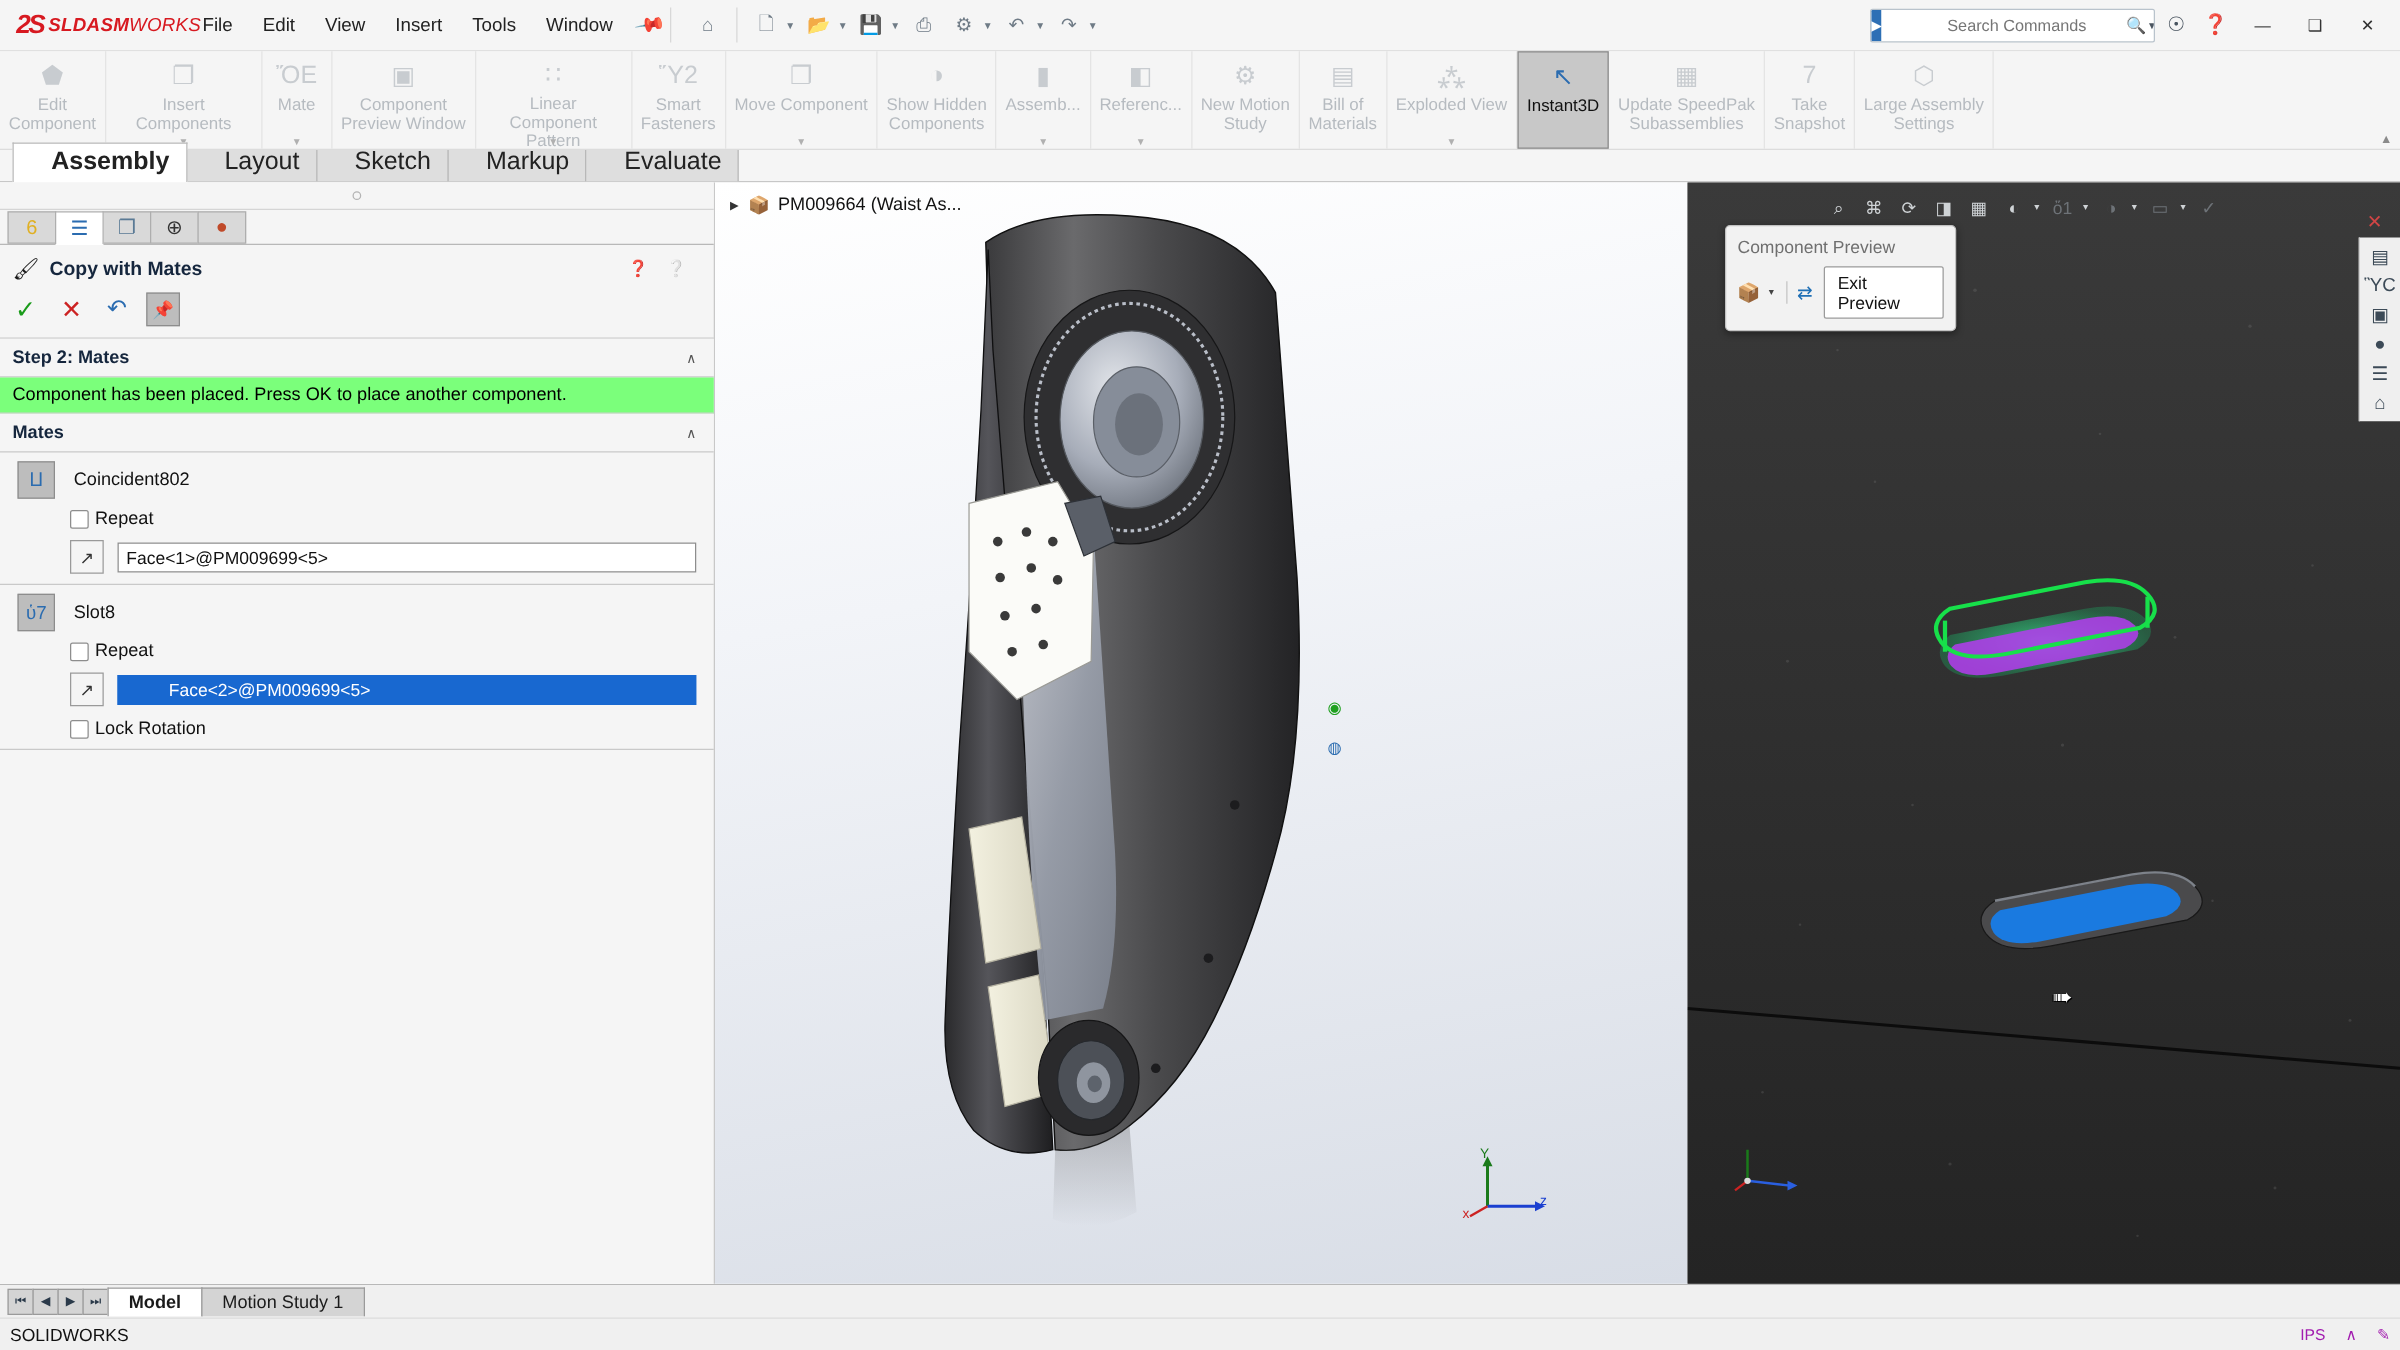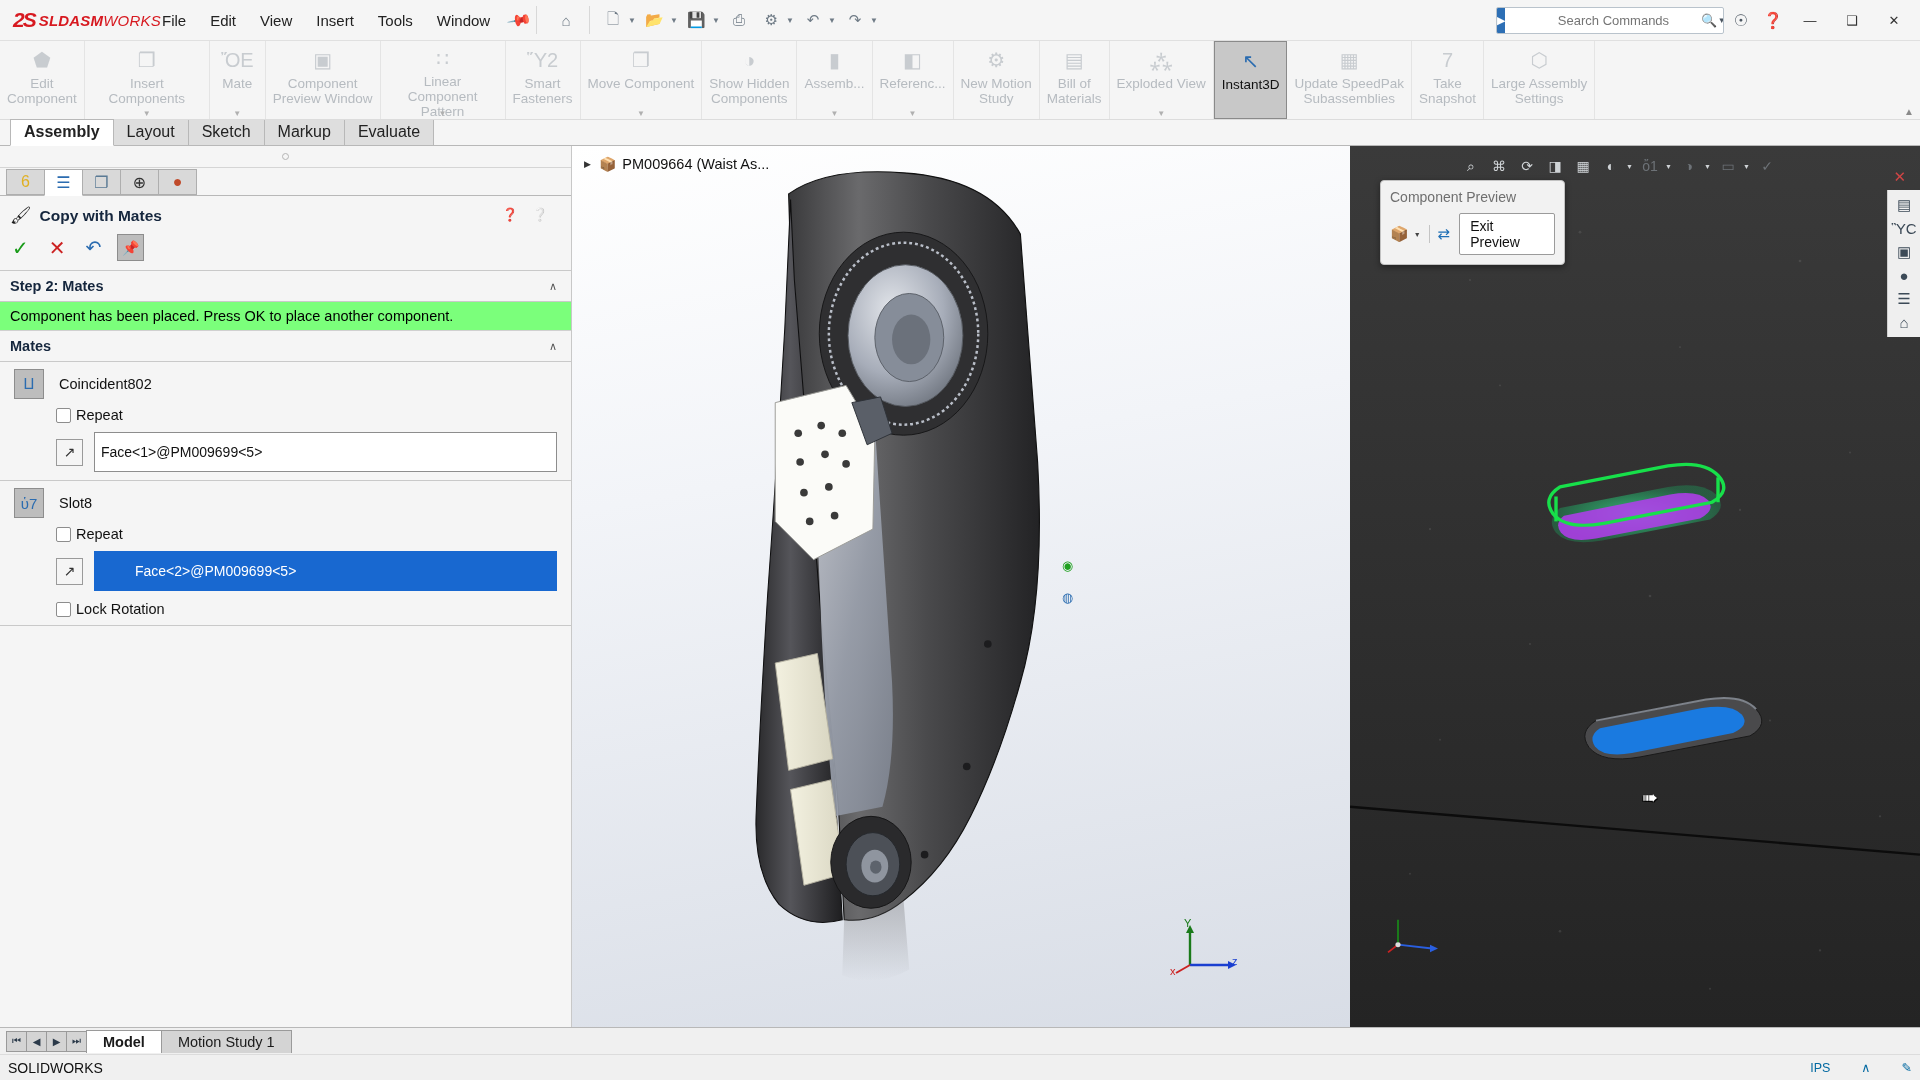--- a/index.html
+++ b/index.html
@@ -55,21 +55,21 @@
              max-width:110px;}
   .rb.active { background:#c8c8c8; border:1px solid #8a8a8a; }
   .rb.active .gly { color:#2b6cb0; }
   .rb.active .lbl { color:#111; }
   .rb .dcar { font-size:8px; color:#b0b0b0; position:absolute; bottom:1px;}
   .ribbon-collapse { position:absolute; right:6px; bottom:2px; font-size:10px; color:#8a8a8a;}
 
   
   .tabsrow { height:26px; background:#f5f5f5; display:flex; align-items:flex-end;
              border-bottom:1px solid #b8b8b8; flex:0 0 26px; padding-left:10px;}
-  .ctab { padding:3px 13px 4px 13px; font-size:16px; background:#dedede;
+  .ctab { padding:3px 13px 4px 30px; font-size:20px; background:#dedede;
           border:1px solid #b8b8b8; border-bottom:none; margin-right:-1px; color:#222;}
   .ctab.sel { background:#fff; font-weight:bold; border-color:#b8b8b8; border-bottom:1px solid #fff;
               position:relative; top:1px;}
 
   
   .bodysplit { flex:1; display:flex; min-height:0; position:relative; background:#fff;}
 
   
   .leftpanel { width:572px; background:#f5f5f5; display:flex; flex-direction:column;
                border-right:1px solid #c8c8c8; position:relative; flex:0 0 572px;}
@@ -111,21 +111,21 @@
   .mate-ico { width:30px; height:30px; background:#bdbdbd; border:1px solid #8d8d8d;
               display:flex; align-items:center; justify-content:center; font-size:15px; color:#2b6cb0;}
   .mate-name { margin-left:15px; font-size:14.5px; color:#111;}
   .cb-row { display:flex; align-items:center; padding:2px 0 4px 56px;}
   .cbx { width:15px; height:15px; border:1px solid #8d8d8d; background:#fff; border-radius:2px;}
   .cb-row .lb { margin-left:5px; font-size:14.5px; color:#111;}
   .fld-row { display:flex; align-items:center; padding:5px 14px 8px 56px;}
   .fld-ico { width:27px; height:27px; border:1px solid #9a9a9a; background:#f5f5f5;
              display:flex; align-items:center; justify-content:center; font-size:14px; color:#333;
              flex:0 0 27px;}
-  .fld-inp { flex:1; height:40px; border:1px solid #8d8d8d; background:#fff; margin-left:11px;
+  .fld-inp { flex:1; height:24px; border:1px solid #8d8d8d; background:#fff; margin-left:11px;
              display:flex; align-items:center; padding-left:6px; font-size:14px; color:#111;}
   .fld-inp.selected { background:#1868d0; color:#fff; border-color:#1868d0;padding-left:40px; }
   .mate-div { height:1px; background:#c9c9c9; margin:0; }
 
   
   .gfx { flex:1; position:relative; min-width:0; overflow:hidden;
          background:linear-gradient(170deg,#ffffff 0%,#f2f4f8 36%,#d8dde6 100%); }
   .tree-head { position:absolute; left:12px; top:10px; display:flex; align-items:center; z-index:5;}
   .tree-head .tri { font-size:9px; color:#333; margin-right:8px;}
   .tree-head .cic { font-size:14px; margin-right:6px;}
@@ -169,21 +169,21 @@
   .bottombar { height:27px; background:#f0f0f0; display:flex; align-items:stretch;
                border-top:1px solid #b8b8b8; flex:0 0 27px; padding-left:6px;}
   .navbtns { display:flex; align-items:center; }
   .navb { width:21px; height:21px; background:#d4d4d4; border:1px solid #9a9a9a; margin-right:-1px;
           display:flex; align-items:center; justify-content:center; font-size:10px; color:#2b3a4a;}
   .btab { padding:3px 16px; font-size:14.5px; background:#d4d4d4; border:1px solid #9a9a9a;
           border-bottom:none; margin-right:-1px; display:flex; align-items:center;}
   .btab.sel { background:#fff; font-weight:bold;}
   .statusbar { height:26px; background:#f0f0f0; display:flex; align-items:center;
                font-size:14px; color:#111; padding:0 8px; flex:0 0 26px; border-top:1px solid #dcdcdc;}
-  .statusbar .right { margin-left:auto; display:flex; align-items:center; gap:31px; color:#0369a1;
+  .statusbar .right { margin-left:auto; display:flex; align-items:center; gap:16px; color:#a21caf;
                       font-size:12.5px;}
 </style>
 </head>
 <body>
 
 <div class="app">
 
   <div class="titlebar">
     <div class="sw-logo">
       <span class="mark">2S</span>

